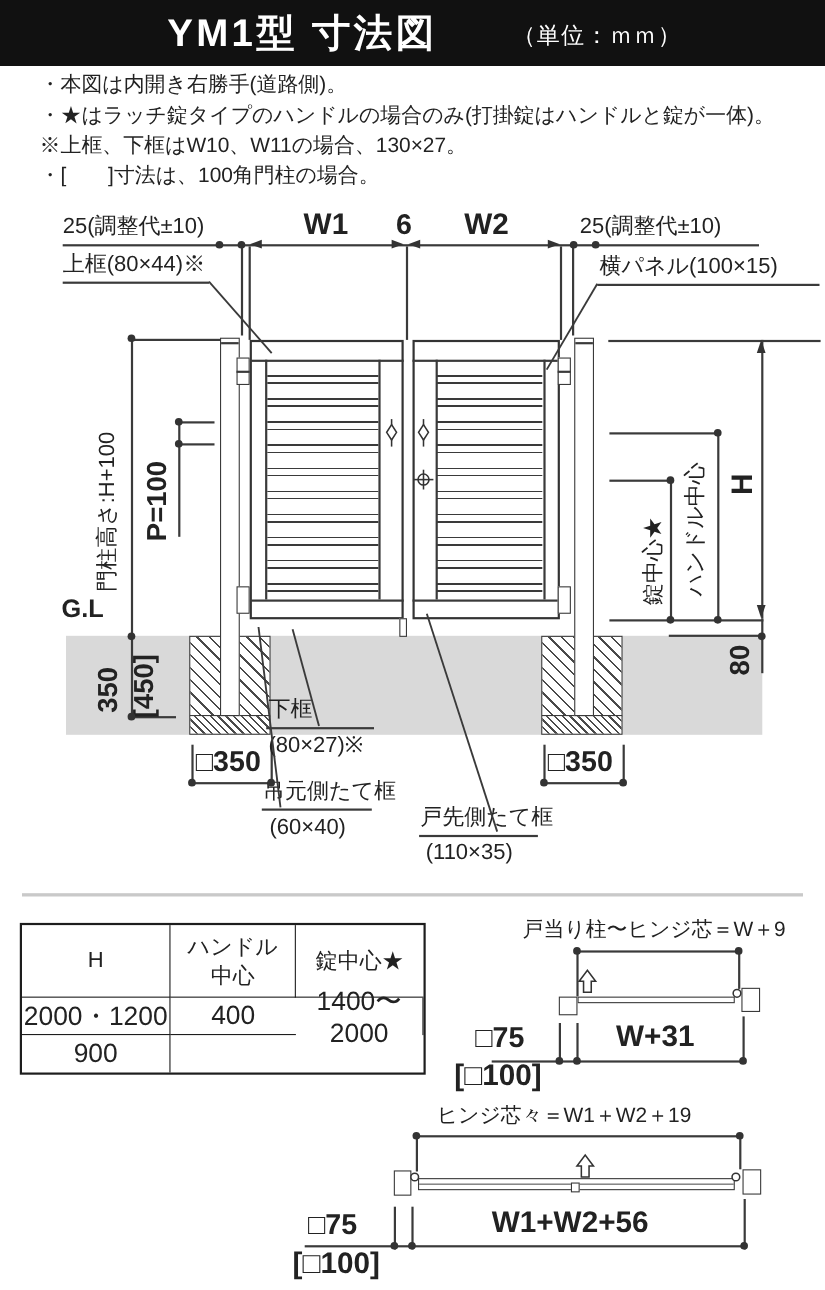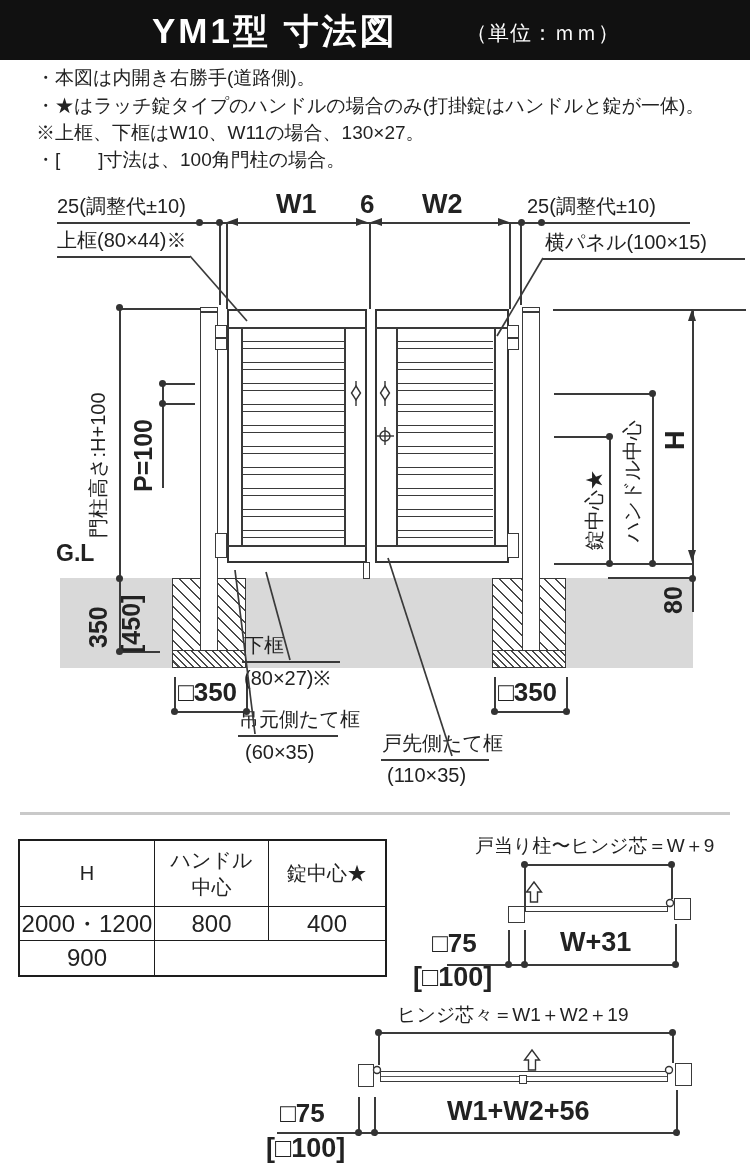--- a/index.html
+++ b/index.html
@@ -138,36 +138,36 @@
   <div class="rot dim" style="left:662px;top:450px;width:30px;font-size:27px">H</div>
   <div class="hl" style="left:608px;top:577px;width:86px"></div>
   <div class="vl" style="left:692px;top:562px;height:50px"></div>
   <div class="rot dim" style="left:661px;top:614px;width:34px;font-size:25px">80</div>
 
   <div class="txt" style="left:244px;top:634px;font-size:20px">下框</div>
   <div class="hl" style="left:242px;top:661px;width:98px"></div>
   <div class="txt" style="left:244px;top:667px;font-size:20px">(80×27)※</div>
   <div class="txt" style="left:239px;top:708px;font-size:20px">吊元側たて框</div>
   <div class="hl" style="left:238px;top:735px;width:100px"></div>
-  <div class="txt" style="left:245px;top:741px;font-size:20px">(60×35)</div>
+  <div class="txt" style="left:245px;top:741px;font-size:20px">(60×40)</div>
   <div class="txt" style="left:382px;top:732px;font-size:20px">戸先側たて框</div>
   <div class="hl" style="left:381px;top:759px;width:108px"></div>
   <div class="txt" style="left:387px;top:764px;font-size:20px">(110×35)</div>
 
   <div class="hl" style="left:20px;top:812px;width:710px;height:2.5px;background:#c9c9c9"></div>
 
   <div class="tbl">
     <div class="c hc">H</div>
     <div class="c hc">
         <span style="display:inline-block;width:92px">ハンドル中心</span>
       </div>
     <div class="c hc lastcol">錠中心★</div>
     <div class="c dc">2000・1200</div>
-    <div class="c dc">800</div>
     <div class="c dc lastcol">400</div>
+    <div class="c dc lastrow">1400〜2000</div>
     <div class="c dc lastrow">900</div>
   </div>
 
   <div class="txt" style="left:475px;top:835px;font-size:19px">戸当り柱〜ヒンジ芯＝W＋9</div>
   <div class="hl" style="left:524px;top:864px;width:147px"></div>
   <div class="vl" style="left:524px;top:864px;height:42px"></div>
   <div class="vl" style="left:671px;top:864px;height:35px"></div>
   <div class="rect" style="left:508px;top:906px;width:17px;height:17px"></div>
   <div class="rect" style="left:525px;top:906px;width:143px;height:6px"></div>
   <div class="rect" style="left:674px;top:898px;width:17px;height:22px"></div>

